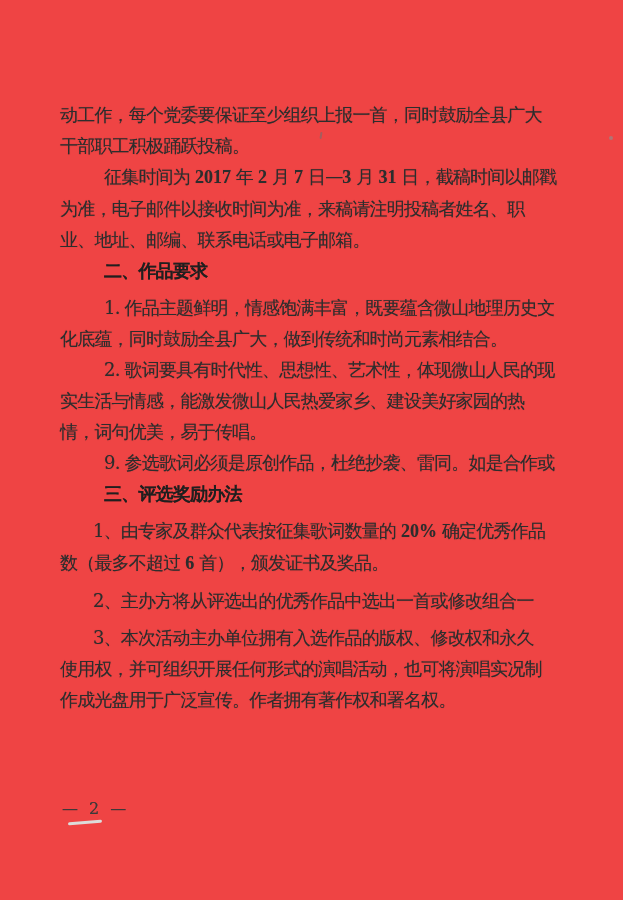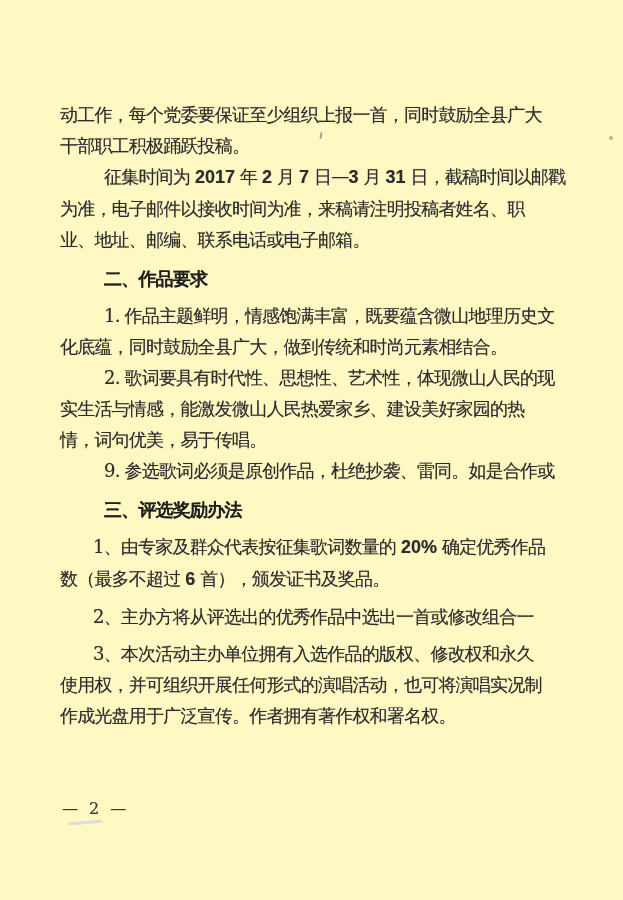--- a/index.html
+++ b/index.html
@@ -4,21 +4,21 @@
 <style>
   html, body {
     margin: 0;
     padding: 0;
     background: #ffffff;
   }
   .page {
     position: relative;
     width: 623px;
     height: 900px;
-    background: #fef9c3;
+    background: #ef4444;
     overflow: hidden;
   }
   .doc {
     position: absolute;
     left: 60px;
     top: 99px;
     width: 482px;
   }
   .line {
     font-family: "DejaVu Serif", "Liberation Serif", serif;
@@ -30,24 +30,23 @@
     text-shadow: 0 0 0.7px rgba(45,45,45,0.5);
   }
   .line.indent { padding-left: 44px; }
   .line.indent2 { padding-left: 33px; }
   .line.sp { margin-top: 6px; }
   .line.heading {
     font-family: "DejaVu Sans", "Liberation Sans", sans-serif;
     font-weight: 700;
     color: #1f1f1f;
     text-shadow: 0 0 0.5px rgba(20,20,20,0.6);
-    margin-top: 8px;
   }
   .seg.em {
-    font-family: Liberation Sans, sans-serif;
+    font-family: Liberation Serif, serif;
     font-weight: 700;
     letter-spacing: 0;
   }
   .page-number {
     position: absolute;
     left: 62px;
     top: 799px;
     font-family: "DejaVu Serif", "Liberation Serif", serif;
     font-size: 16px;
     letter-spacing: 3px;

